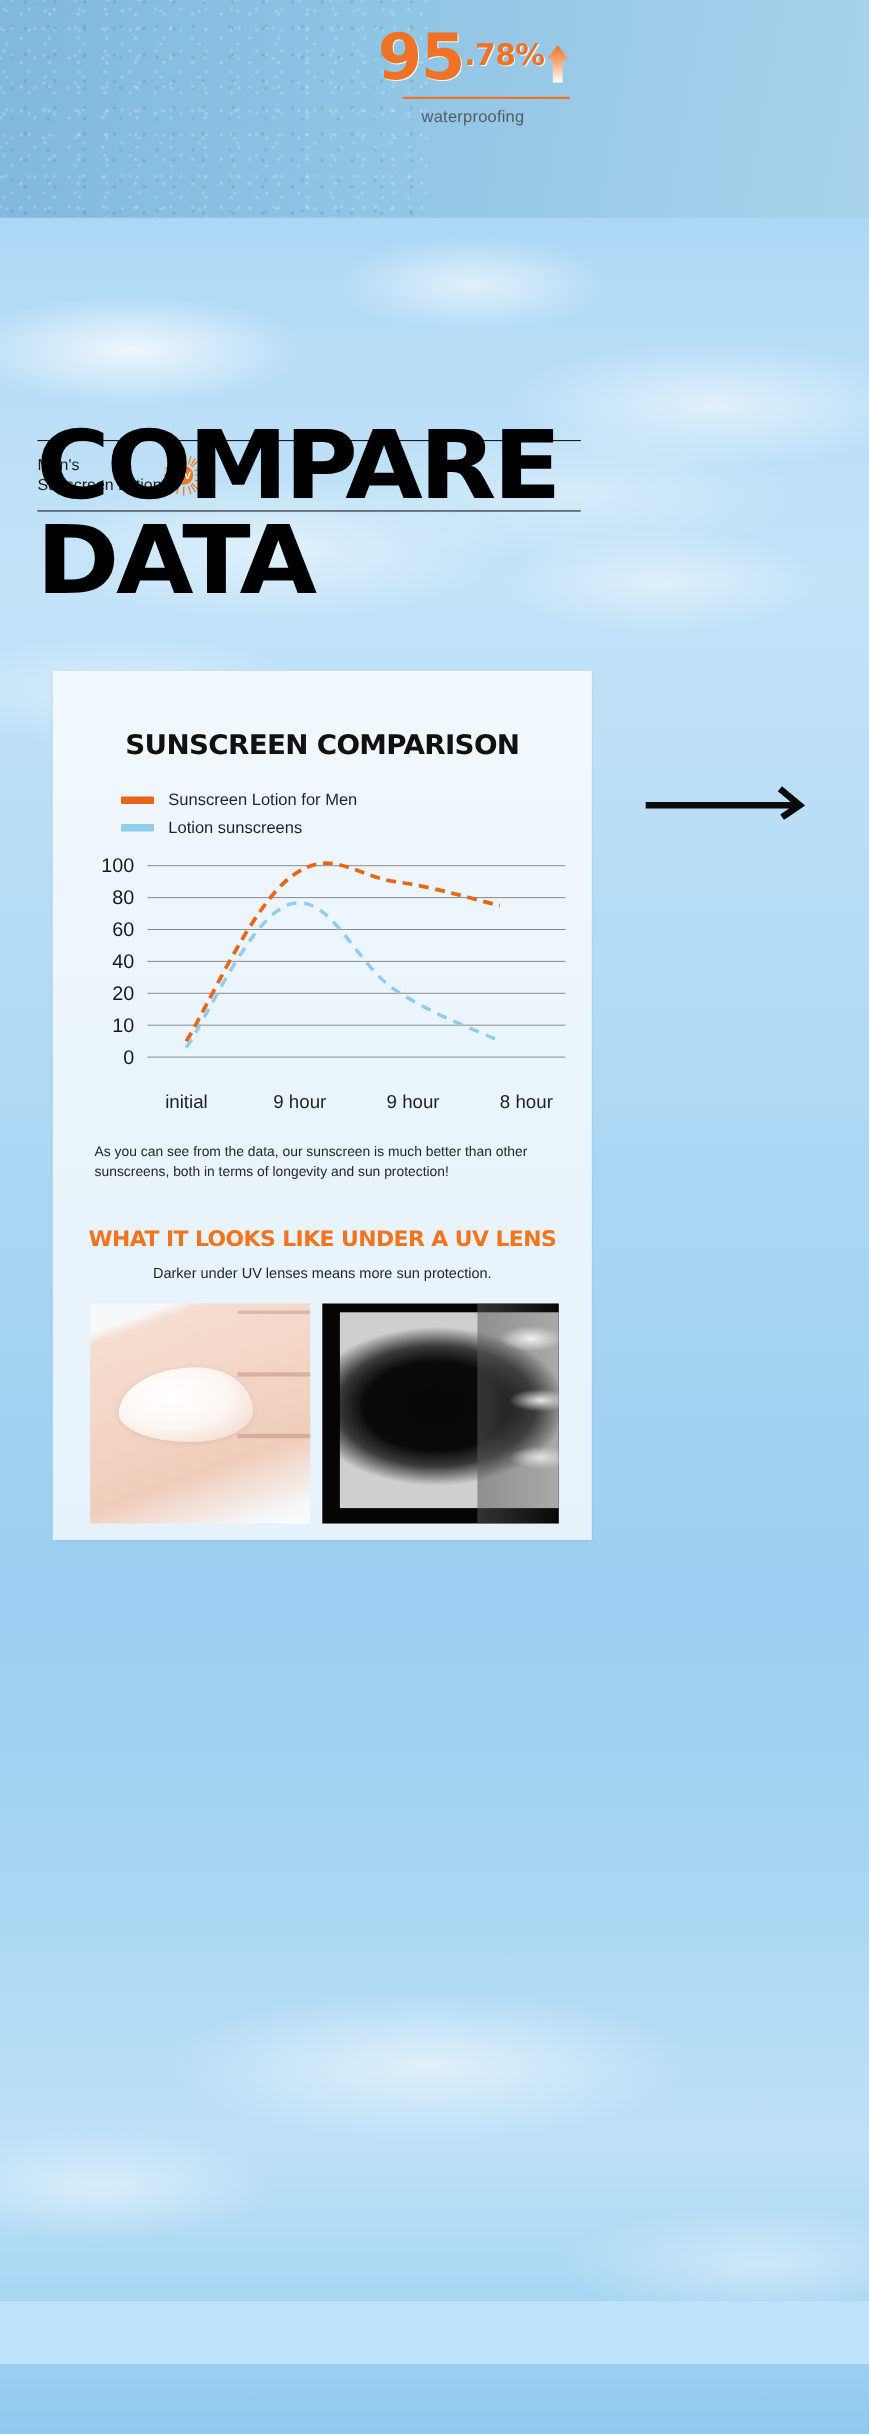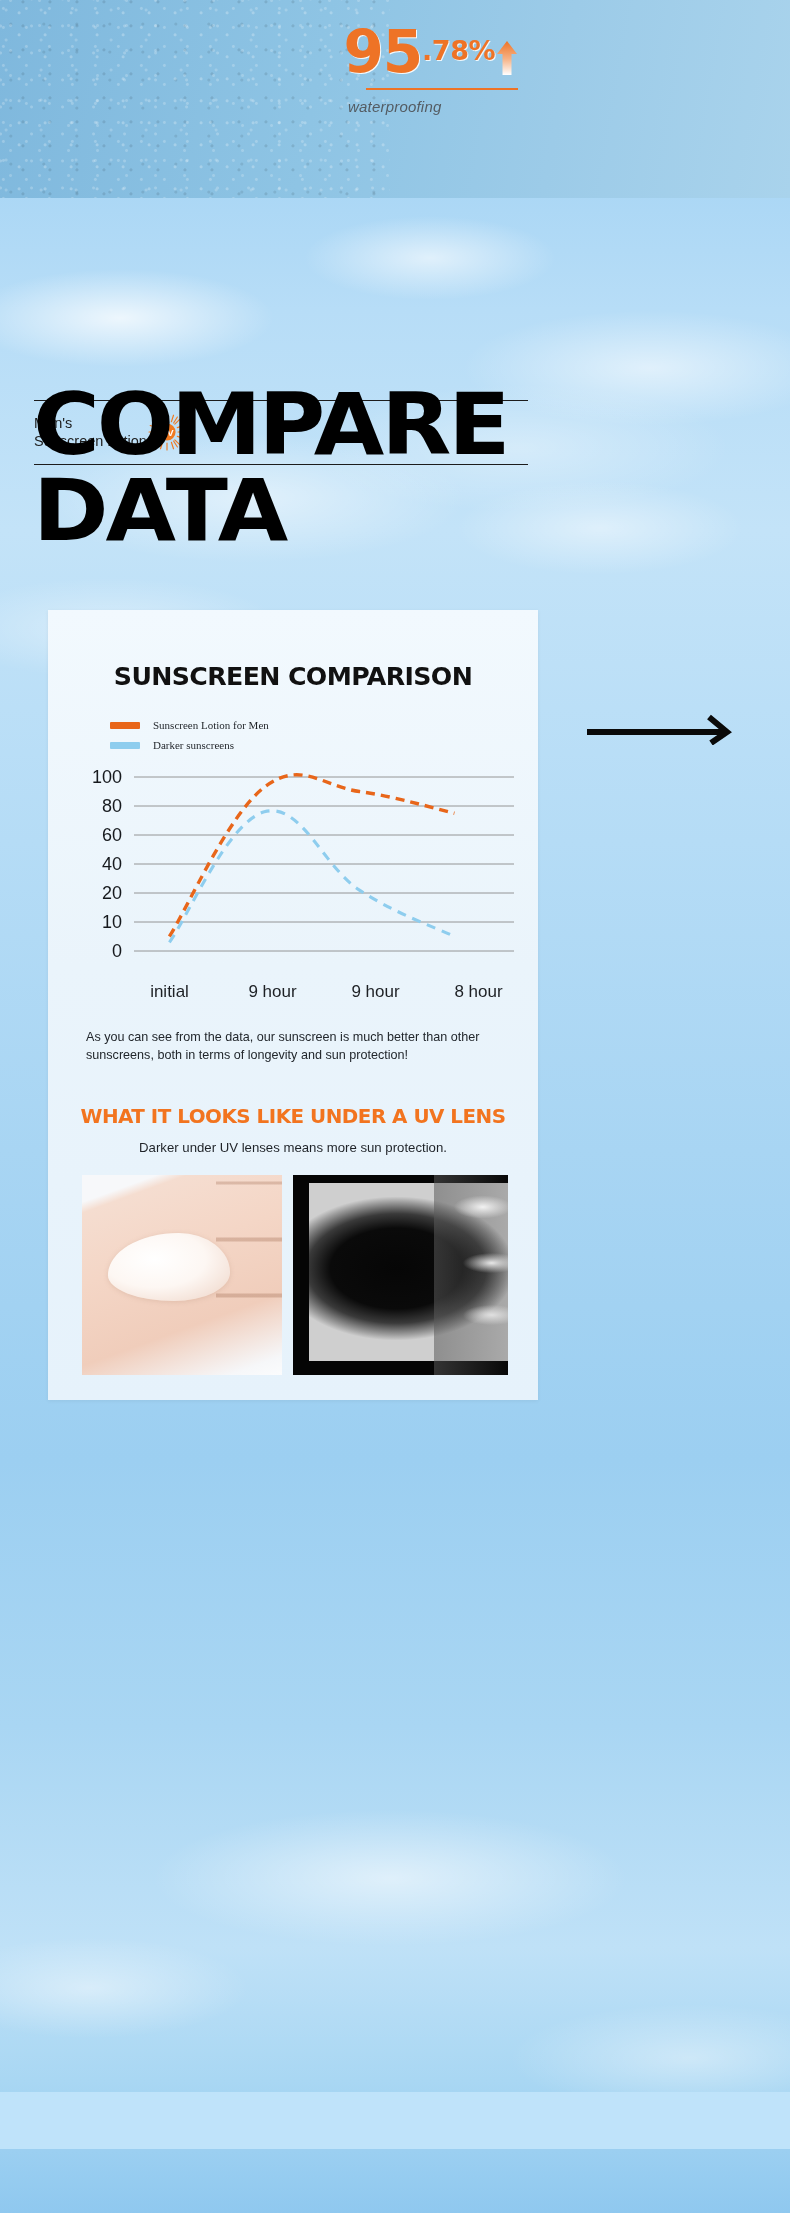--- a/index.html
+++ b/index.html
@@ -127,23 +127,22 @@
   .stat-rule {
     height: 2px;
     background: #ee7326;
     margin: 9px 0 8px auto;
     width: 152px;
   }
   .stat-caption {
     font-size: 15px;
     color: #545c63;
     letter-spacing: .2px;
-    text-align: left;
+    text-align: center;
     padding-right: 6px;
-    font-style: italic;
   }
 
   
   .label-block {
     position: absolute;
     left: 34px; top: 400px;
     width: 494px;
   }
   .label-rule { height: 1px; background: #1c1c1c; width: 100%; }
   .label-inner {
@@ -205,21 +204,21 @@
     display: flex;
     align-items: center;
     margin-bottom: 8px;
   }
   .legend-swatch {
     width: 30px; height: 7px;
     border-radius: 1px;
     margin-right: 13px;
     flex: 0 0 auto;
   }
-  .legend-label { font-size: 11px; color: #1f2328; font-family: Liberation Serif, serif; }
+  .legend-label { font-size: 15px; color: #1f2328; }
 
   .chart-wrap {
     position: relative;
     margin: 18px 0 0 0;
     width: 490px; height: 205px;
   }
   .chart-svg { position: absolute; left: 0; top: 0; }
 
   .xlabels {
     display: flex;
@@ -393,21 +392,21 @@
 
   <div class="card-title">SUNSCREEN COMPARISON</div>
 
   <div class="legend">
     <div class="legend-item">
       <span class="legend-swatch" style="background:#e8661a;"></span>
       <span class="legend-label">Sunscreen Lotion for Men</span>
     </div>
     <div class="legend-item">
       <span class="legend-swatch" style="background:#8ecdee;"></span>
-      <span class="legend-label">Darker sunscreens</span>
+      <span class="legend-label">Lotion sunscreens</span>
     </div>
   </div>
 
   <div class="chart-wrap">
     <svg class="chart-svg" width="490" height="205" viewBox="0 0 490 205">
       <g id="chart-gridlines">
           <line x1="86" x2="466" y1="8" y2="8" stroke="#8b8b8b" stroke-width="0.9"></line>
           <line x1="86" x2="466" y1="37" y2="37" stroke="#8b8b8b" stroke-width="0.9"></line>
           <line x1="86" x2="466" y1="66" y2="66" stroke="#8b8b8b" stroke-width="0.9"></line>
           <line x1="86" x2="466" y1="95" y2="95" stroke="#8b8b8b" stroke-width="0.9"></line>

